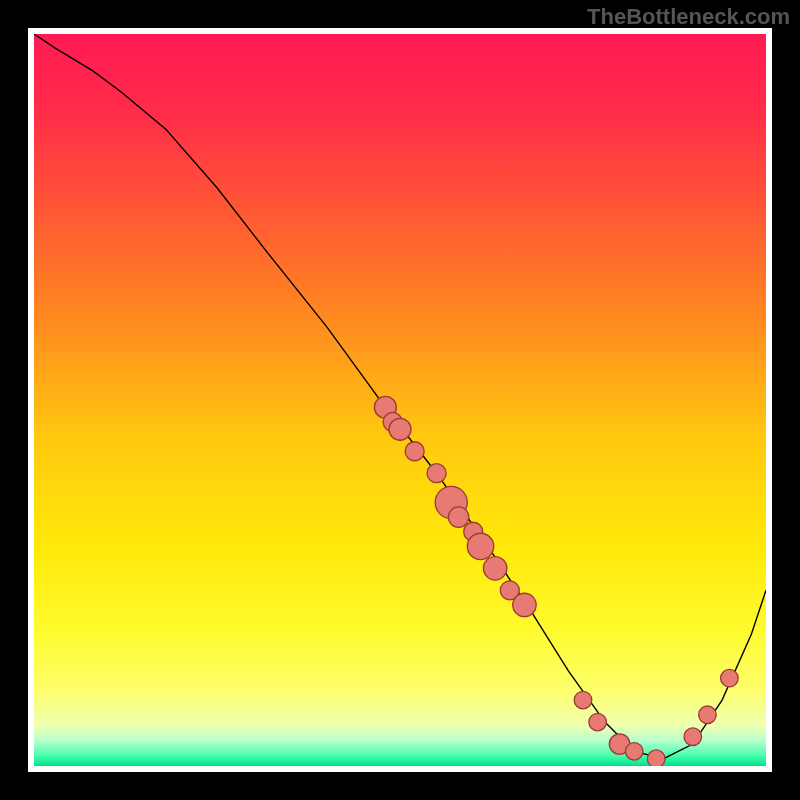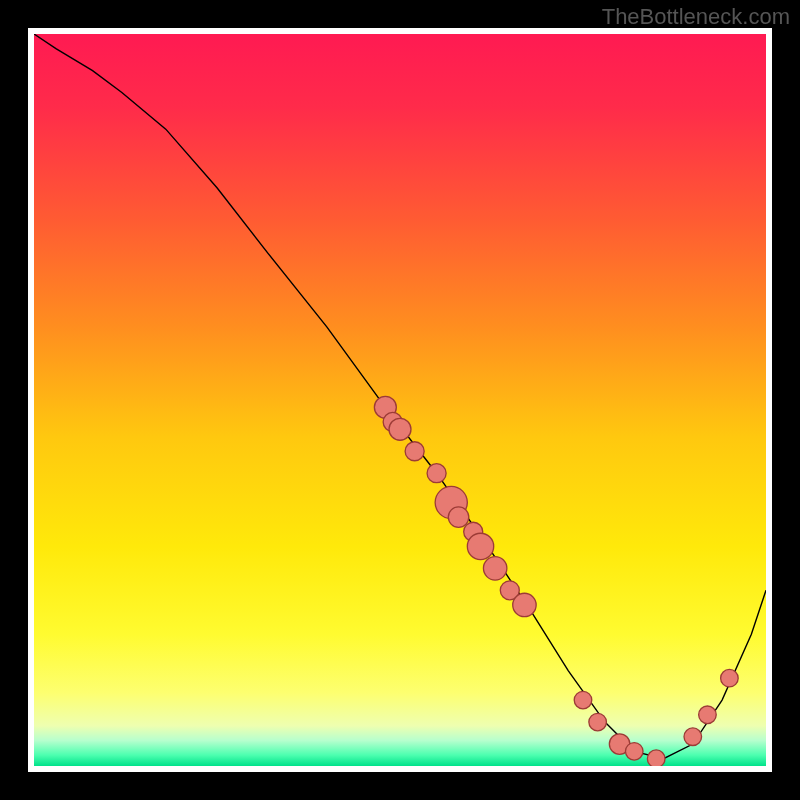--- a/index.html
+++ b/index.html
@@ -16,21 +16,21 @@
     width: 800px;
     height: 800px;
     background: #000;
   }
   .watermark {
     position: absolute;
     top: 4px;
     right: 10px;
     color: #555;
     font-size: 22px;
-    font-weight: normal;
+    font-weight: bold;
     z-index: 10;
     user-select: none;
   }
   .plot-outer {
     position: absolute;
     left: 28px;
     top: 28px;
     width: 744px;
     height: 744px;
     background: #fff;

